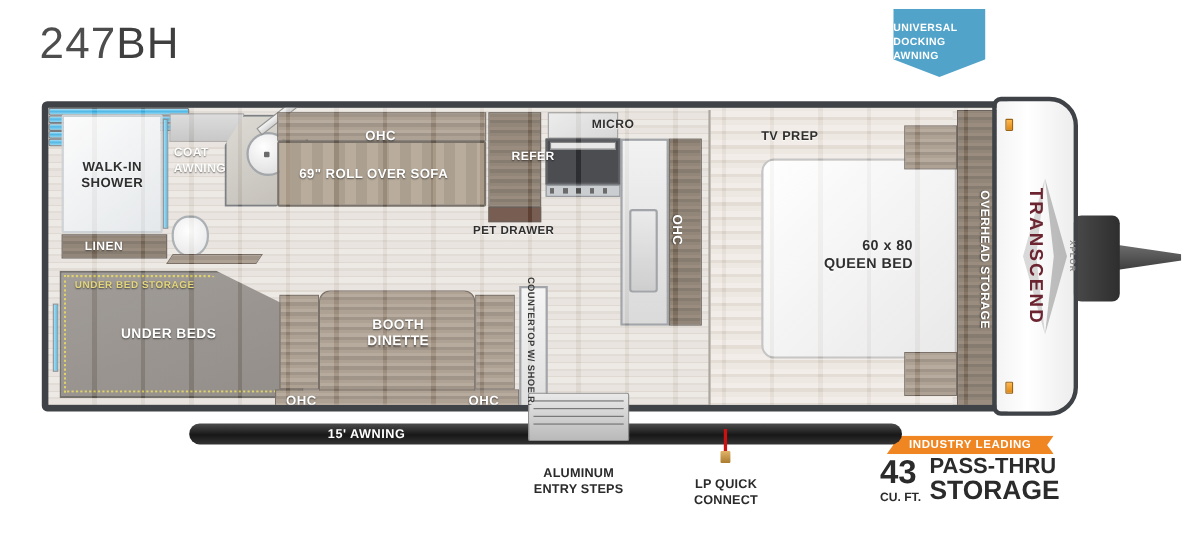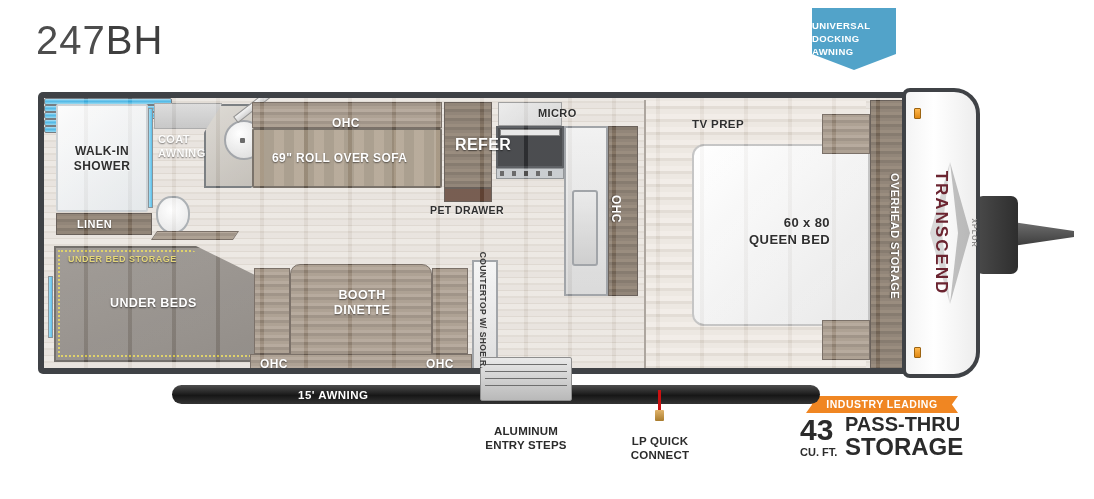--- a/index.html
+++ b/index.html
@@ -324,21 +324,21 @@
       <div class="z wood-m" style="left:208px; top:4px; width:190px; height:26px;"></div>
       <div class="win" style="left:240px; top:6px; width:128px;"></div>
       <div class="lbl" style="left:288px; top:18px; font-size:12px;">OHC</div>
 
       <div class="z" style="left:208px; top:30px; width:190px; height:60px;
                   background:repeating-linear-gradient(90deg,#a99a86 0 10px,#998b78 10px 20px);
                   border:2px solid #5d544a; border-radius:2px;"></div>
       <div class="lbl" style="left:228px; top:53px; font-size:12px;">69" ROLL OVER SOFA</div>
 
       <div class="z wood-d" style="left:400px; top:4px; width:48px; height:86px;"></div>
-      <div class="lbl" style="left:411px; top:38px; font-size:16px;">REFER</div>
+      <div class="lbl" style="left:421px; top:38px; font-size:11px;">REFER</div>
 
       <div class="z wood-d" style="left:400px; top:90px; width:48px; height:14px; background:#5a3b2c;"></div>
       <div class="lbl dark" style="left:386px; top:106px; font-size:10.5px;">PET DRAWER</div>
 
       <div class="z gray-box" style="left:454px; top:4px; width:64px; height:24px;"></div>
       <div class="lbl dark" style="left:448px; top:9px; font-size:11px;margin-left:46px;">MICRO</div>
       <div class="z" style="left:452px; top:28px; width:68px; height:42px; background:#24262a; border:2px solid #3c3f44;"></div>
       <div class="z" style="left:456px; top:31px; width:60px; height:7px; background:#e3e3e3; border:1px solid #6a6a6a;"></div>
       <div class="z" style="left:452px; top:70px; width:68px; height:11px; background:#bfc3c7; border:1px solid #7b7f83;"></div>
       <div class="z" style="left:456px; top:73px; width:60px; height:5px;

